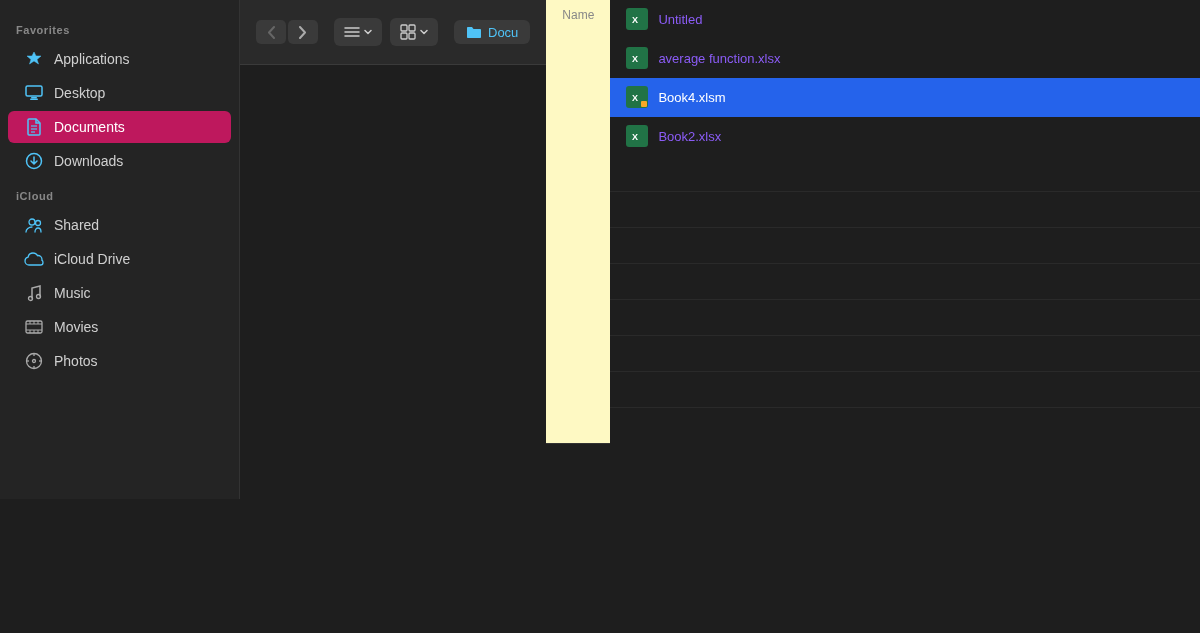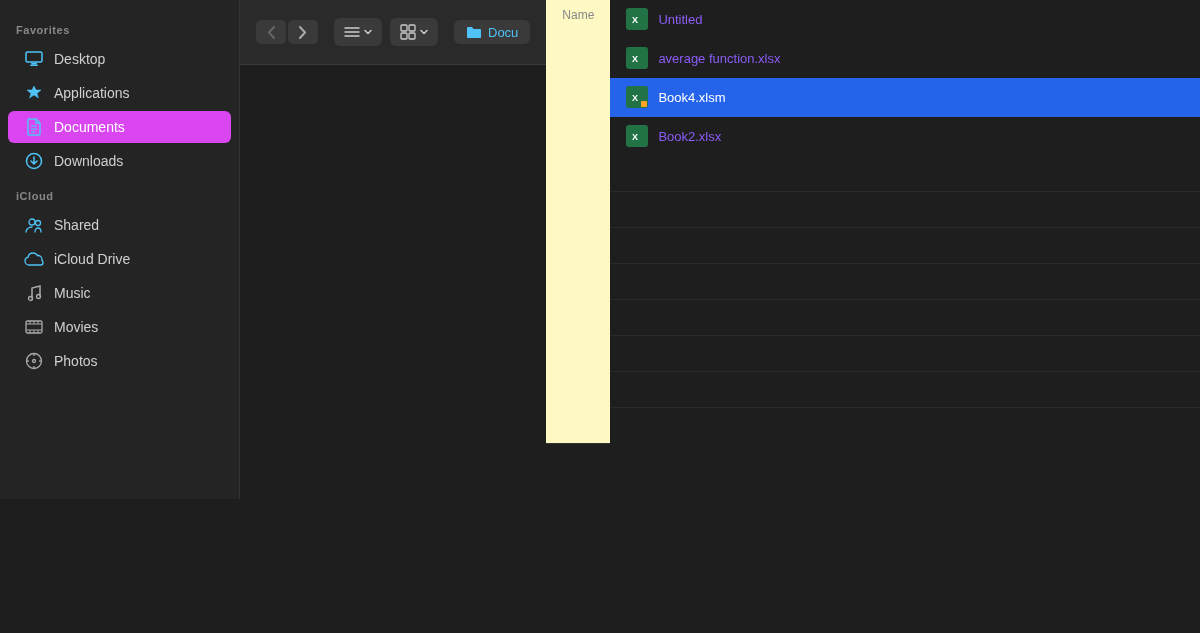--- a/index.html
+++ b/index.html
@@ -41,21 +41,21 @@
       padding: 6px 16px;
       border-radius: 6px;
       margin: 1px 8px;
       cursor: pointer;
       color: #d0d0d0;
       font-size: 14px;
       font-weight: 400;
     }
 
     .sidebar-item.active {
-      background: #d946ef;
+      background: #be185d;
       color: #ffffff;
     }
 
     .sidebar-icon {
       width: 20px;
       height: 20px;
       display: flex;
       align-items: center;
       justify-content: center;
       font-size: 16px;
@@ -210,37 +210,37 @@
       flex-shrink: 0;
     }
   </style>
 </head>
 <body>
 
 <div class="sidebar">
   <div class="sidebar-section-label">Favorites</div>
 
   <div class="sidebar-item">
+    <div class="sidebar-icon icon-applications">
+      <svg width="18" height="18" viewBox="0 0 18 18" fill="none">
+        <path d="M9 2L11 6H16L12 9.5L13.5 14L9 11L4.5 14L6 9.5L2 6H7L9 2Z" fill="#4fc3f7" stroke="#4fc3f7" stroke-width="0.5"></path>
+      </svg>
+    </div>
+    <span>Applications</span>
+  </div>
+
+  <div class="sidebar-item">
     <div class="sidebar-icon icon-desktop">
       <svg width="18" height="16" viewBox="0 0 18 16" fill="none">
         <rect x="1" y="1" width="16" height="10" rx="1.5" stroke="#4fc3f7" stroke-width="1.5" fill="none"></rect>
         <rect x="6" y="12" width="6" height="1.5" rx="0.75" fill="#4fc3f7"></rect>
         <rect x="5" y="13.5" width="8" height="1.5" rx="0.75" fill="#4fc3f7"></rect>
       </svg>
     </div>
     <span>Desktop</span>
-  </div>
-
-  <div class="sidebar-item">
-    <div class="sidebar-icon icon-applications">
-      <svg width="18" height="18" viewBox="0 0 18 18" fill="none">
-        <path d="M9 2L11 6H16L12 9.5L13.5 14L9 11L4.5 14L6 9.5L2 6H7L9 2Z" fill="#4fc3f7" stroke="#4fc3f7" stroke-width="0.5"></path>
-      </svg>
-    </div>
-    <span>Applications</span>
   </div>
 
   <div class="sidebar-item active">
     <div class="sidebar-icon icon-documents">
       <svg width="16" height="18" viewBox="0 0 16 18" fill="none">
         <path d="M2 2C2 1.45 2.45 1 3 1H10L14 5V16C14 16.55 13.55 17 13 17H3C2.45 17 2 16.55 2 16V2Z" stroke="#4fc3f7" stroke-width="1.5" fill="none"></path>
         <path d="M10 1V5H14" stroke="#4fc3f7" stroke-width="1.5" fill="none"></path>
         <line x1="5" y1="8" x2="11" y2="8" stroke="#4fc3f7" stroke-width="1.2"></line>
         <line x1="5" y1="11" x2="11" y2="11" stroke="#4fc3f7" stroke-width="1.2"></line>
         <line x1="5" y1="14" x2="9" y2="14" stroke="#4fc3f7" stroke-width="1.2"></line>

